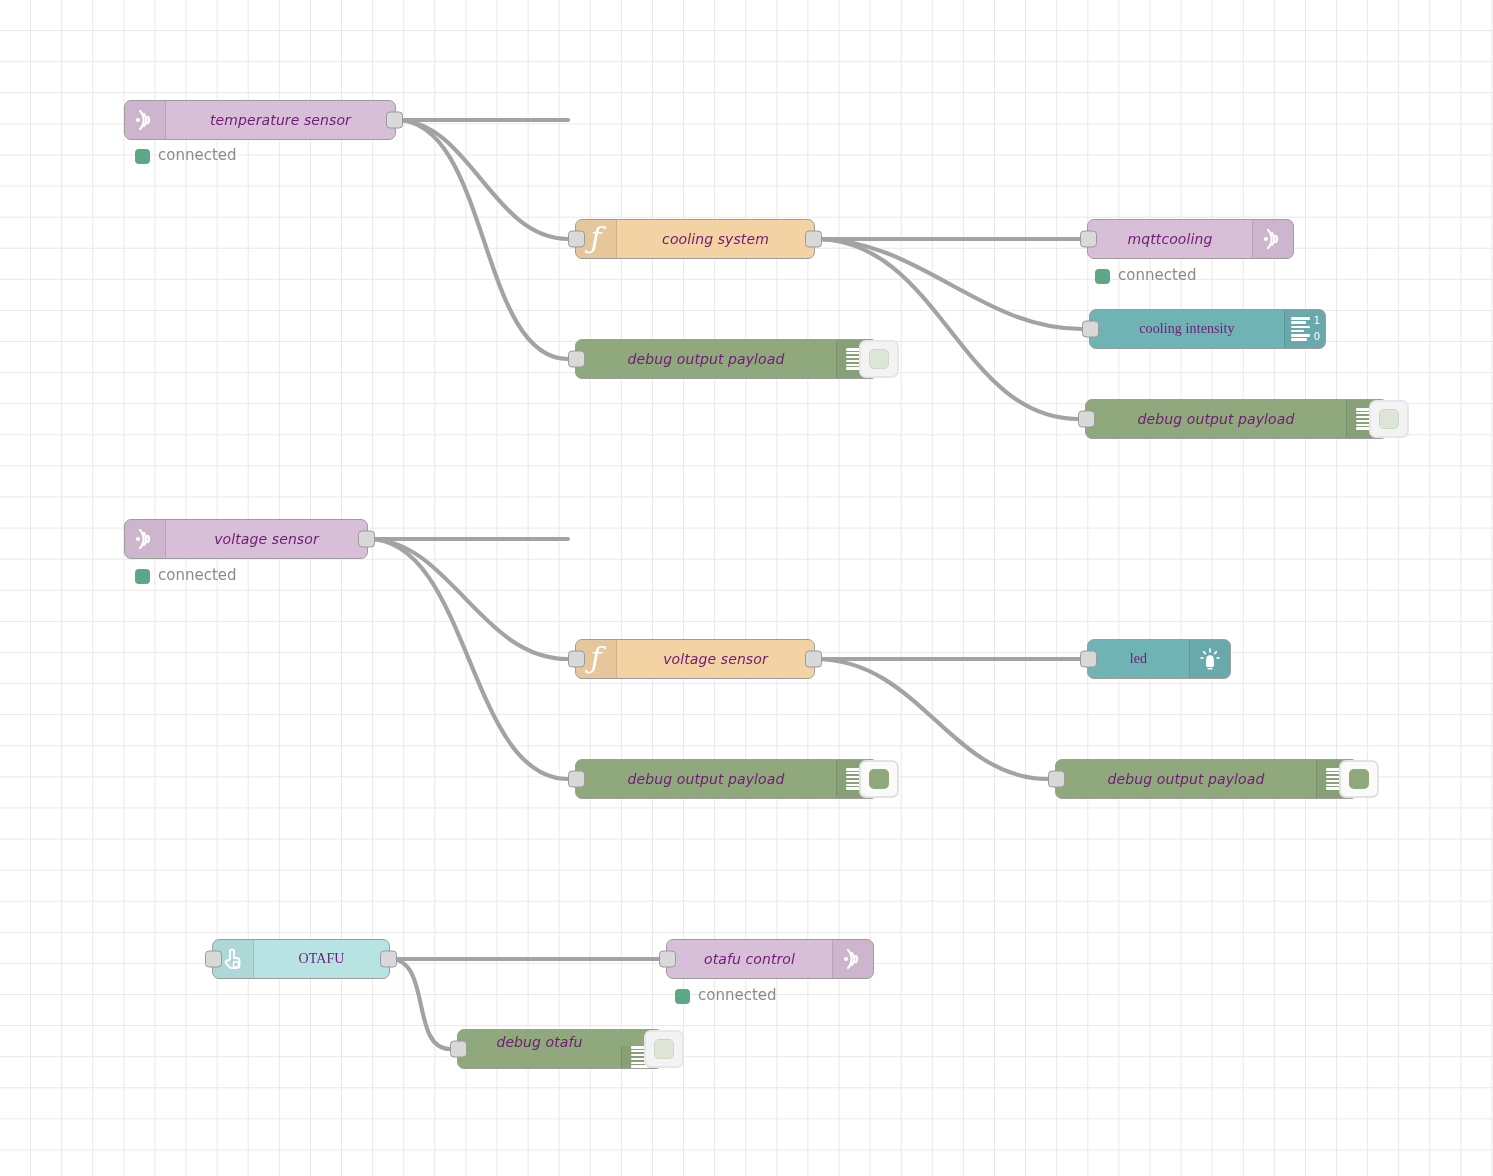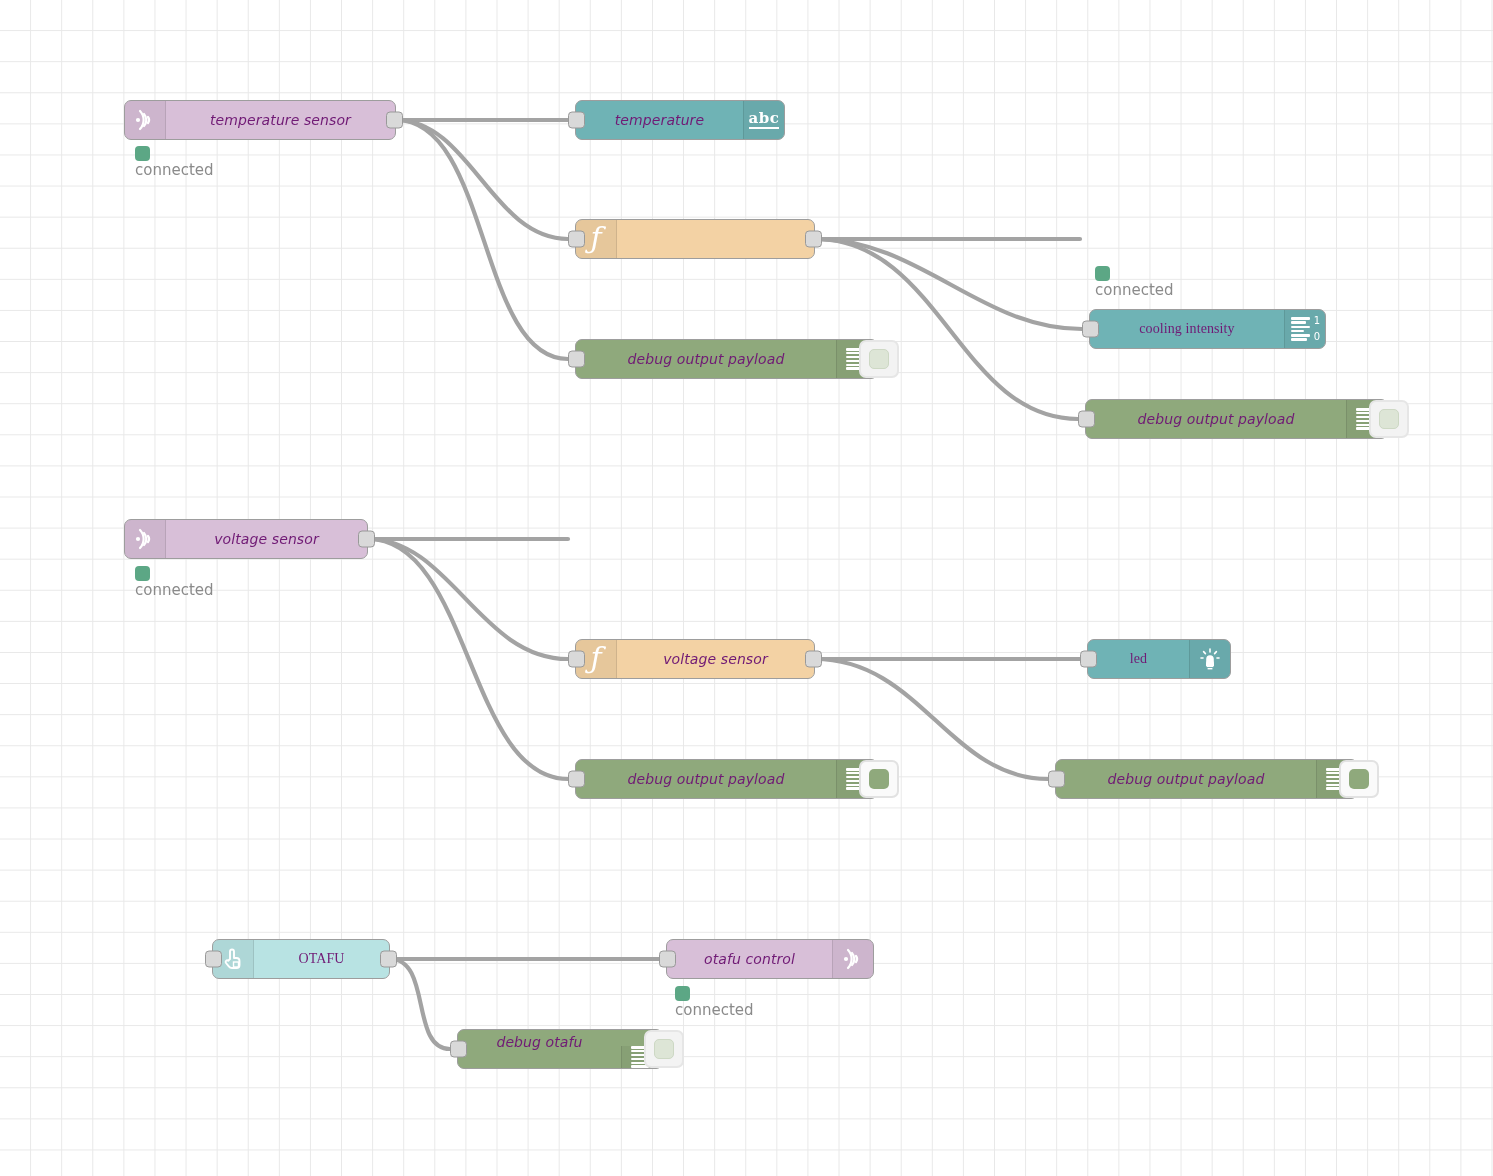--- a/index.html
+++ b/index.html
@@ -76,24 +76,23 @@
     top:50%;
     transform:translateY(-50%);
     z-index:3;
   }
   .port.in{left:-8px;}
   .port.out{right:-8px;}
 
   
   .status{
     position:absolute;
-    display:flex;align-items:flex-start;
+    display:flex;align-items:flex-end;
     font-size:15px;color:#8a8a8a;
     white-space:nowrap;
-    flex-direction:column;
   }
   .status .dot{
     width:15px;height:15px;border-radius:4px;
     background:#5ca785;margin-right:8px;display:inline-block;
   }
 
   
   .dbgbtn{
     position:absolute;
     right:-22px;top:50%;transform:translateY(-50%);
@@ -186,33 +185,27 @@
       </svg>
     </div>
     <div class="lbl">temperature sensor</div>
     <span class="port out"></span>
   </div>
   <div class="status" style="left:135px;top:146px;">
     <span class="dot"></span>
     <span>connected</span>
   </div>
 
-  <div class="node c-teal" style="left:575px;top:100px;width:210px;">
-    <span class="port in"></span>
-    <div class="lbl">temperature</div>
-    <div class="iconbox right">
-      <span class="ico-abc">abc</span>
-    </div>
-  </div>
 
   <div class="node c-func" style="left:575px;top:219px;width:240px;">
     <span class="port in"></span>
     <div class="iconbox left">
       <span class="ico-f">ƒ</span>
     </div>
+    <div class="lbl">cooling system</div>
     <span class="port out"></span>
   </div>
 
   <div class="node c-debug" style="left:575px;top:339px;width:303px;">
     <span class="port in"></span>
     <div class="lbl">debug output payload</div>
     <div class="iconbox right">
       <span class="bars">
           <span></span>
           <span></span>
@@ -220,20 +213,34 @@
           <span></span>
           <span></span>
           <span></span>
         </span>
     </div>
     <div class="dbgbtn off">
         <i></i>
       </div>
   </div>
 
+  <div class="node c-mqtt" style="left:1087px;top:219px;width:207px;">
+    <span class="port in"></span>
+    <div class="lbl">mqttcooling</div>
+    <div class="iconbox right">
+      <svg width="24" height="26" viewBox="0 0 24 26" class="ico">
+        <g fill="none" stroke="#ffffff" stroke-width="2.2" stroke-linecap="round">
+          <path d="M7 4 A 13 13 0 0 1 7 22"></path>
+          <path d="M11 7 A 9 9 0 0 1 11 19"></path>
+          <path d="M15 10 A 5 5 0 0 1 15 16"></path>
+        </g>
+        <circle cx="5" cy="13" r="2.1" fill="#ffffff"></circle>
+      </svg>
+    </div>
+  </div>
   <div class="status" style="left:1095px;top:266px;">
     <span class="dot"></span>
     <span>connected</span>
   </div>
 
   <div class="node c-teal noitalic" style="left:1089px;top:309px;width:237px;">
     <span class="port in"></span>
     <div class="lbl">cooling intensity</div>
     <div class="iconbox right">
       <span class="slider-ico">

